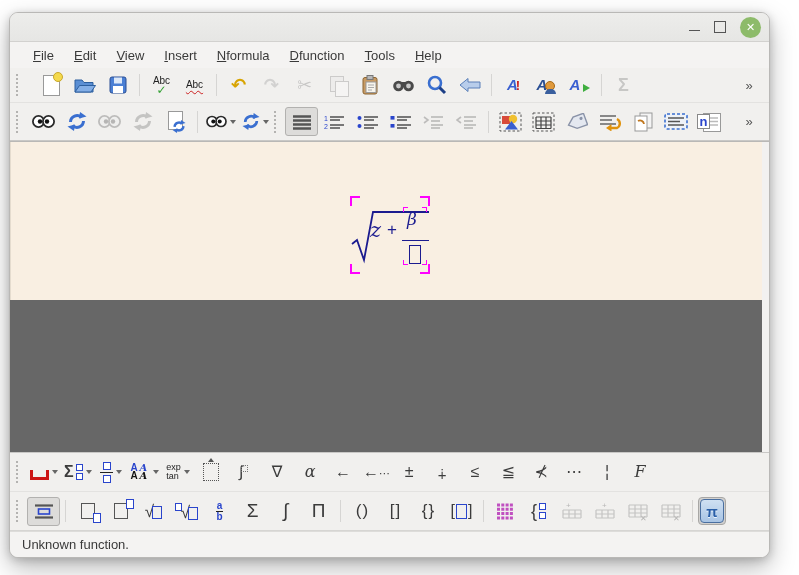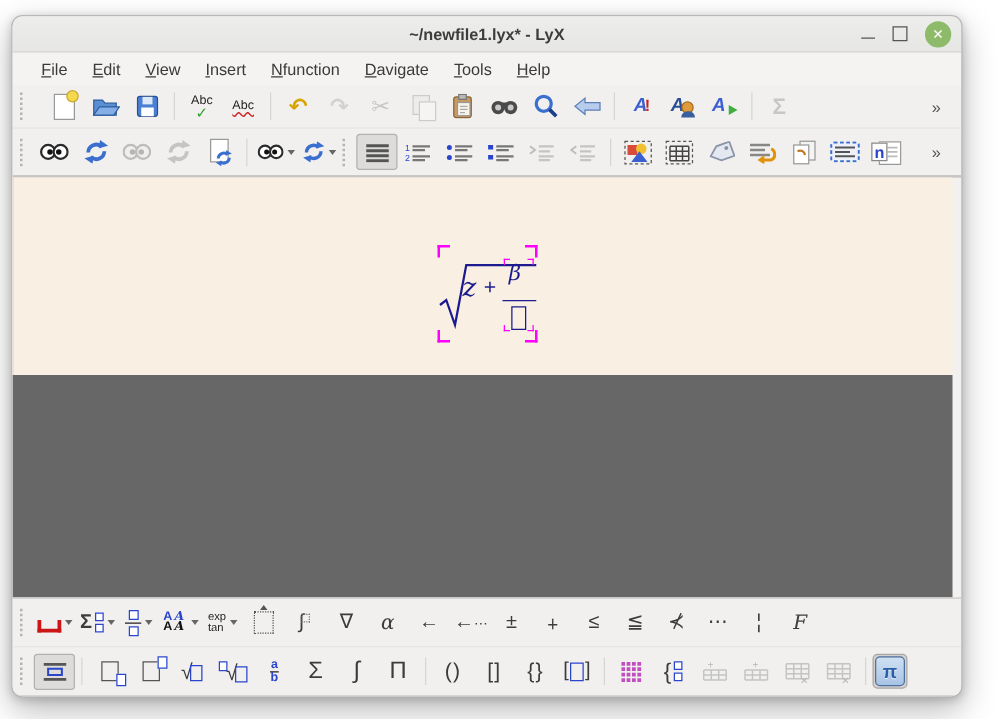--- a/index.html
+++ b/index.html
@@ -122,37 +122,36 @@
   
   .statusbar{height:25px;flex:0 0 25px;background:#f4f3f2;border-top:1px solid #dddcda;
     display:flex;align-items:center;padding:0 12px;font-size:13px;color:#3a3a3a;}
 </style>
 </head>
 <body>
 
 <div class="window">
 
   <div class="titlebar">
-    <div class="title-text">~/newfile1.lyx* - LyX</div>
     <div class="tb-controls">
       <div class="btn-min"></div>
       <div class="btn-max"></div>
       <div class="btn-close">
           <span>✕</span>
         </div>
     </div>
   </div>
 
   <div class="menubar">
     <div class="menu-item"><span class="mn">F</span><span>ile</span></div>
     <div class="menu-item"><span class="mn">E</span><span>dit</span></div>
     <div class="menu-item"><span class="mn">V</span><span>iew</span></div>
     <div class="menu-item"><span class="mn">I</span><span>nsert</span></div>
-    <div class="menu-item"><span class="mn">N</span><span>function</span></div>
-    <div class="menu-item"><span class="mn">D</span><span>avigate</span></div>
+    <div class="menu-item"><span class="mn">N</span><span>formula</span></div>
+    <div class="menu-item"><span class="mn">D</span><span>function</span></div>
     <div class="menu-item"><span class="mn">T</span><span>ools</span></div>
     <div class="menu-item"><span class="mn">H</span><span>elp</span></div>
   </div>
 
   <div class="toolbar t1">
     <div class="grip"></div>
     <div style="width:8px"></div>
     <div class="tbtn">
         <span class="newdoc"></span>
       </div>
@@ -625,14 +624,17 @@
         </svg>
     </div>
     <div class="sep"></div>
     <div class="pi-outer">
       <div class="pi-inner">
           <span>π</span>
         </div>
     </div>
   </div>
 
+  <div class="statusbar">
+    <span>Unknown function.</span>
+  </div>
 
 </div>
 
 </body></html>

